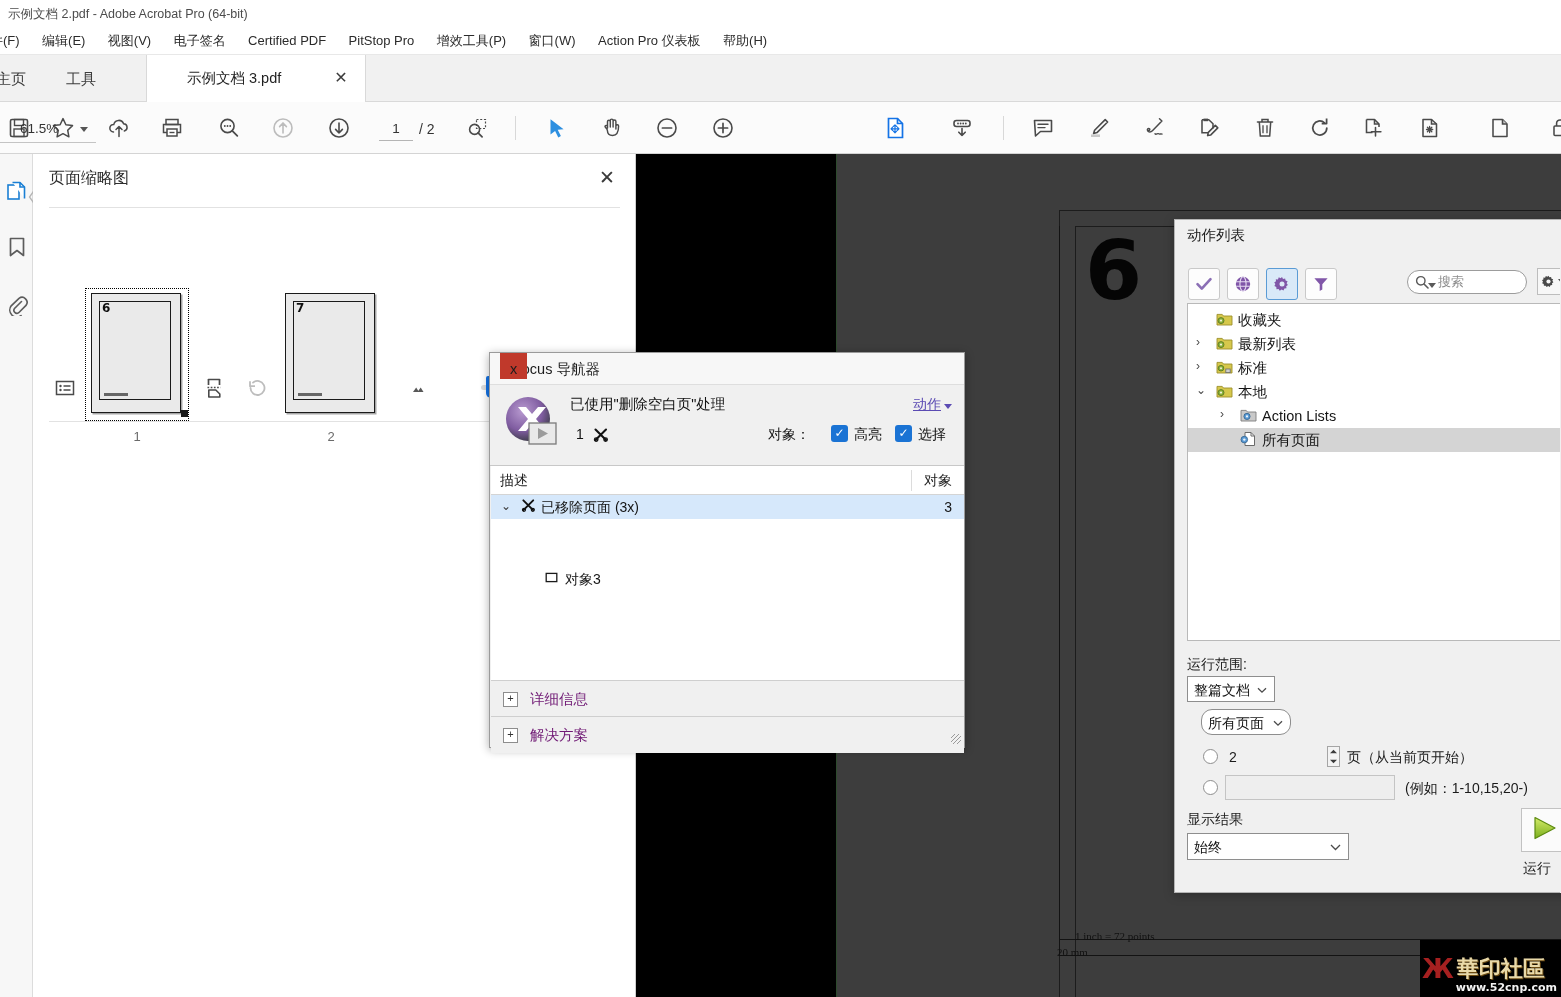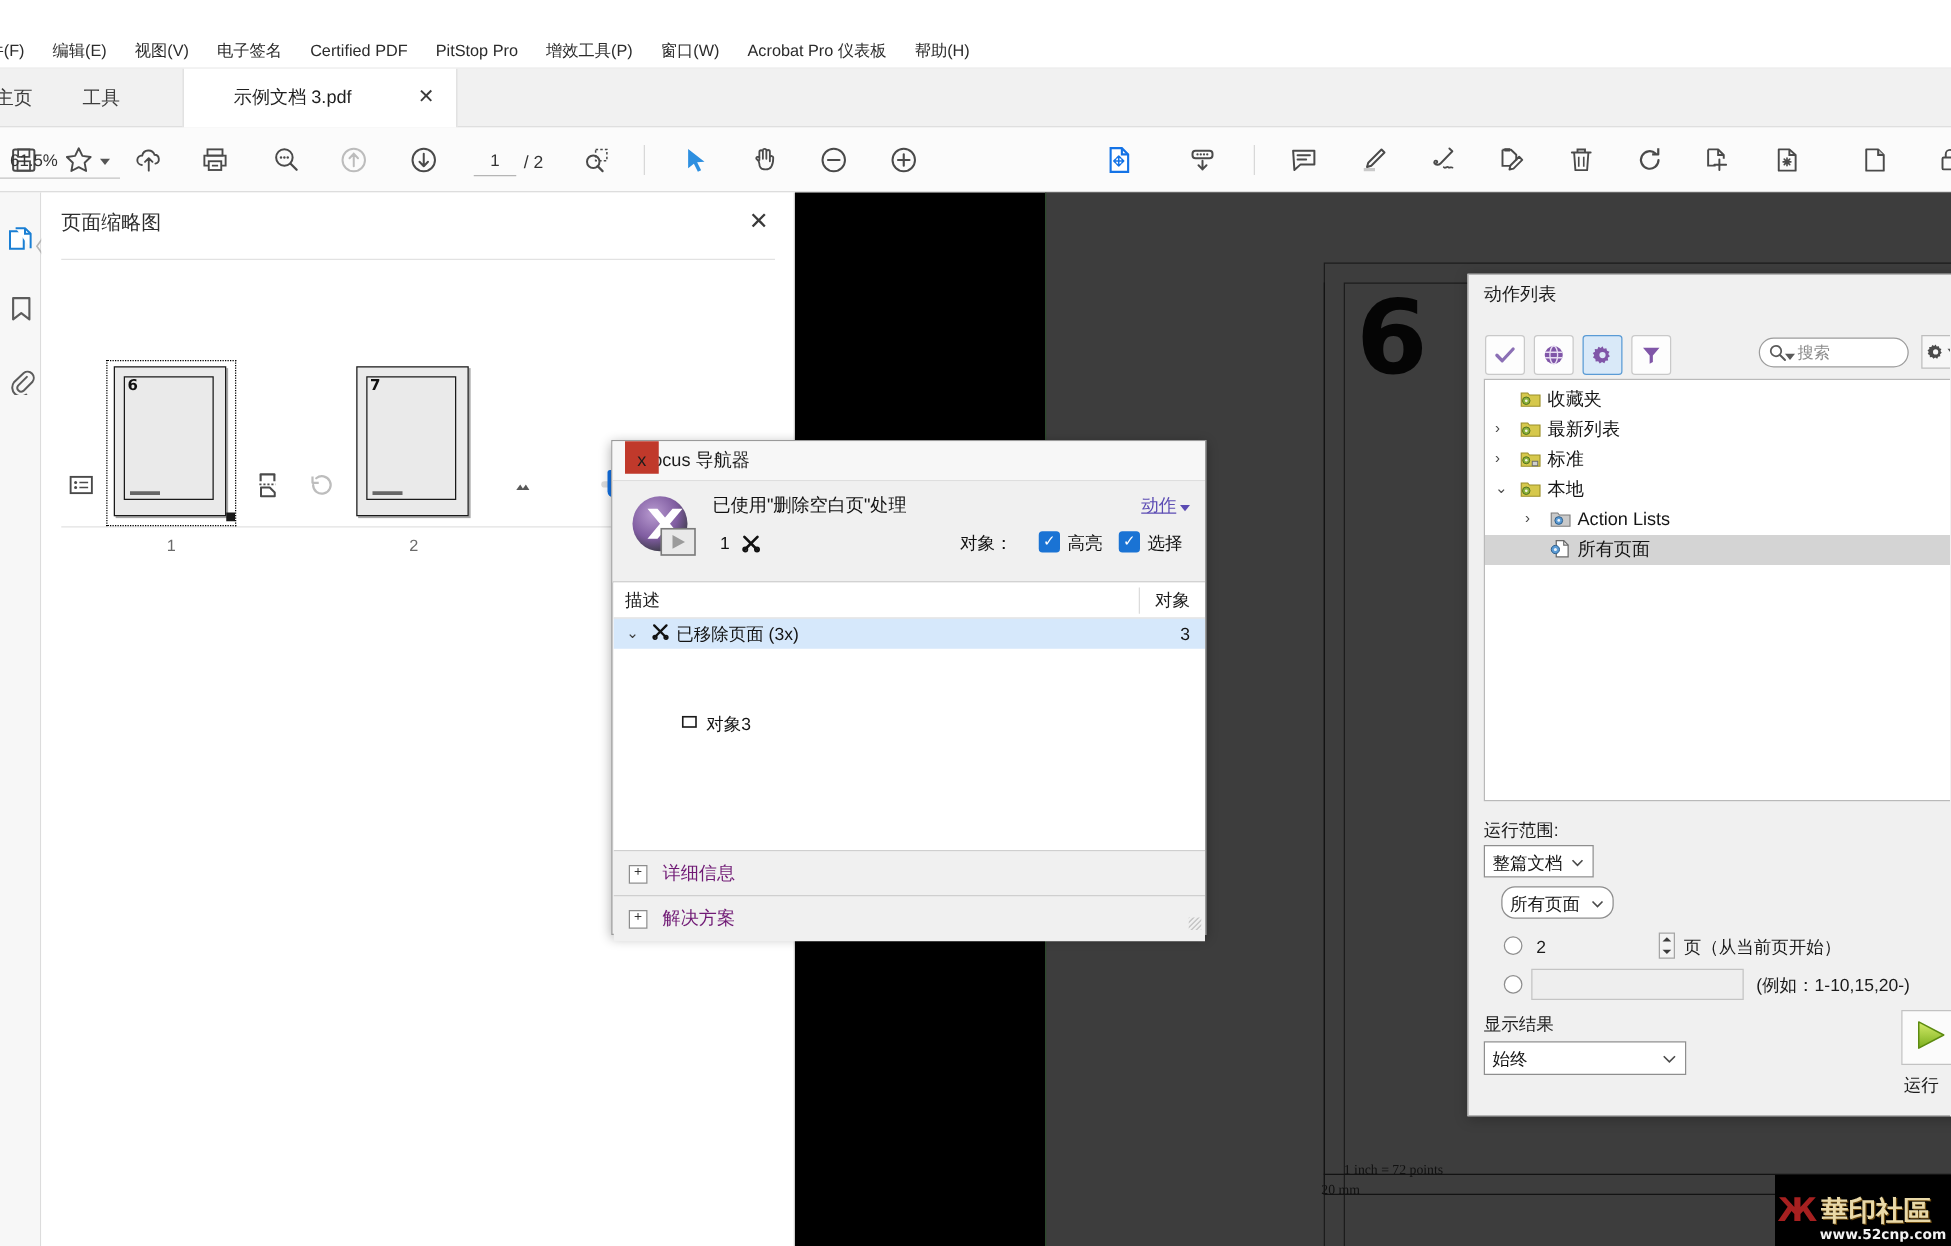--- a/index.html
+++ b/index.html
@@ -78,21 +78,21 @@
     text-align: center; line-height: 22px; background: transparent;
   }
   .page-total {
     position: absolute; top: 16px; font-size: 14px; color: #333; line-height: 22px;
   }
   .zoom-box {
     position: absolute; top: 14px; width: 96px; height: 26px;
     border-bottom: 1px solid #c4c4c4;
   }
   .zoom-val {
-    position: absolute; left: 8px; top: 0; line-height: 26px;
+    position: absolute; left: 20px; top: 0; line-height: 26px;
     font-size: 13.5px; color: #333;
   }
   .caret-dn {
     width: 0; height: 0; border-left: 4.5px solid transparent;
     border-right: 4.5px solid transparent; border-top: 5px solid #555;
   }
 
   
   .leftrail {
     position: absolute; left: 0; top: 154px; width: 33px; height: 843px;
@@ -366,31 +366,34 @@
   .rp-scroll-v {
     position: absolute; right: 0px; top: 1px; width: 13px; height: 672px;
     background: #f0f0f0;
   }
 </style>
 </head>
 <body>
 
 <div id="app">
 
+  <div class="titlebar">
+    <span>示例文档 2.pdf - Adobe Acrobat Pro (64-bit)</span>
+  </div>
 
   <div class="menubar">
     <span class="menuitem">件(F)</span>
     <span class="menuitem">编辑(E)</span>
     <span class="menuitem">视图(V)</span>
     <span class="menuitem">电子签名</span>
     <span class="menuitem">Certified PDF</span>
     <span class="menuitem">PitStop Pro</span>
     <span class="menuitem">增效工具(P)</span>
     <span class="menuitem">窗口(W)</span>
-    <span class="menuitem">Acrobat Pro 仪表板</span>
+    <span class="menuitem">Action Pro 仪表板</span>
     <span class="menuitem">帮助(H)</span>
   </div>
 
   <div class="tabstrip">
     <span class="navlink" style="left:-4px;">主页</span>
     <span class="navlink" style="left:66px;">工具</span>
     <div class="doc-tab">
       <span class="tab-label">示例文档 3.pdf</span>
       <span class="tab-close">✕</span>
     </div>

